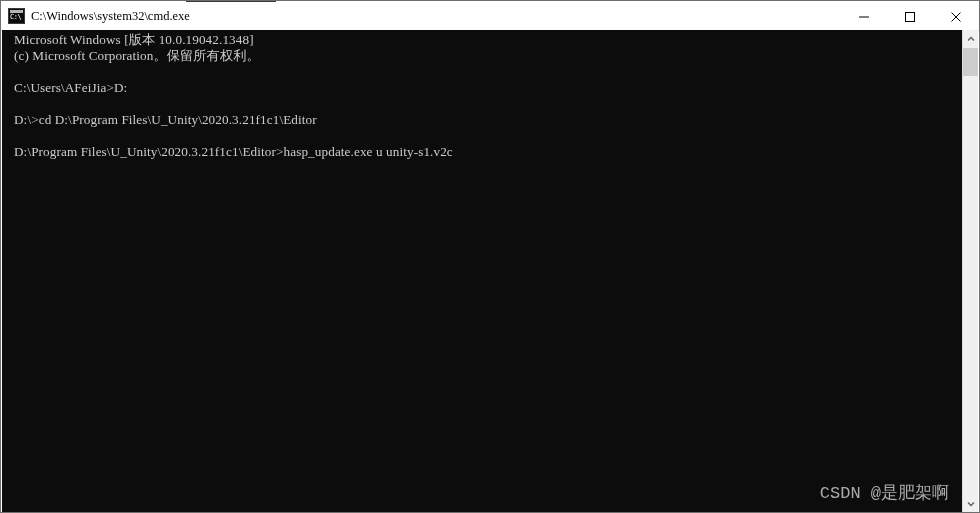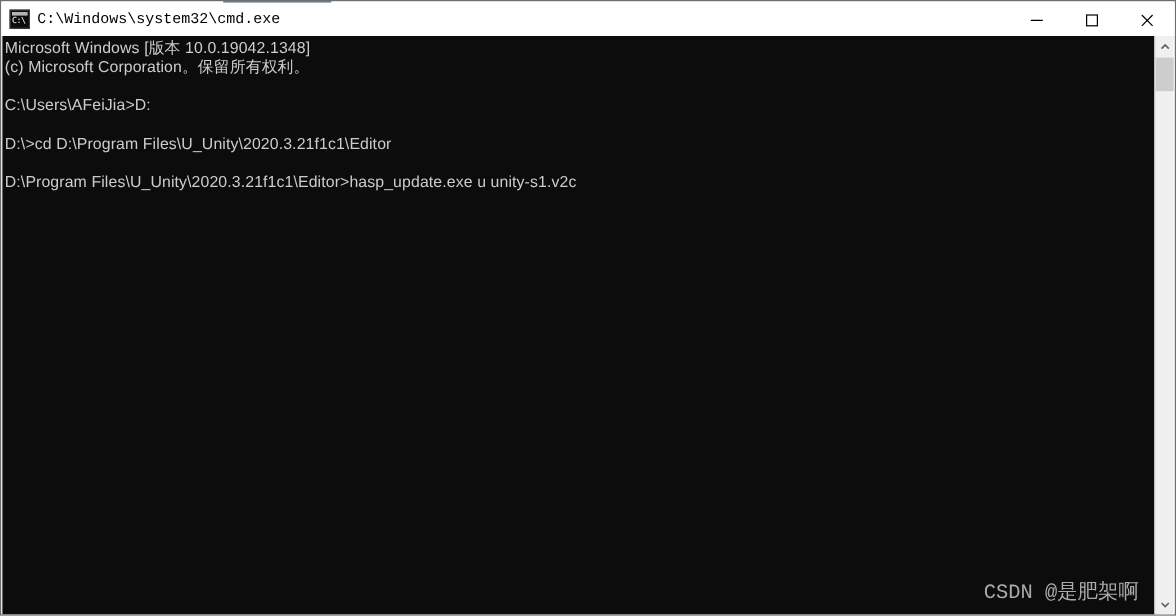--- a/index.html
+++ b/index.html
@@ -70,21 +70,21 @@
     white-space: nowrap;
   }
   #title-text {
     position: absolute;
     left: 30px;
     top: 5px;
     font-size: 12.5px;
     color: #000000;
     white-space: nowrap;
     line-height: 18px;
-    font-family: Liberation Mono, monospace;
+    font-family: Liberation Serif, serif;
   }
 
   .winbtn {
     position: absolute;
     top: 1px;
     width: 46px;
     height: 28px;
     cursor: default;
   }
   .winbtn svg { position: absolute; left: 50%; top: 50%; transform: translate(-50%,-50%); }
@@ -97,24 +97,24 @@
     position: absolute;
     left: 1px;
     top: 29px;
     width: 961px;
     height: 482px;
     background: #0c0c0c;
     overflow: hidden;
   }
   #console-text {
     position: absolute;
-    left: 2px;
+    left: 12px;
     top: 2px;
     color: #cccccc;
-    font-family: Liberation Sans, sans-serif;
+    font-family: Liberation Serif, serif;
     font-size: 13.2px;
     line-height: 16px;
     white-space: pre;
     letter-spacing: 0.1px;
   }
 
   
   #watermark {
     position: absolute;
     right: 14px;

